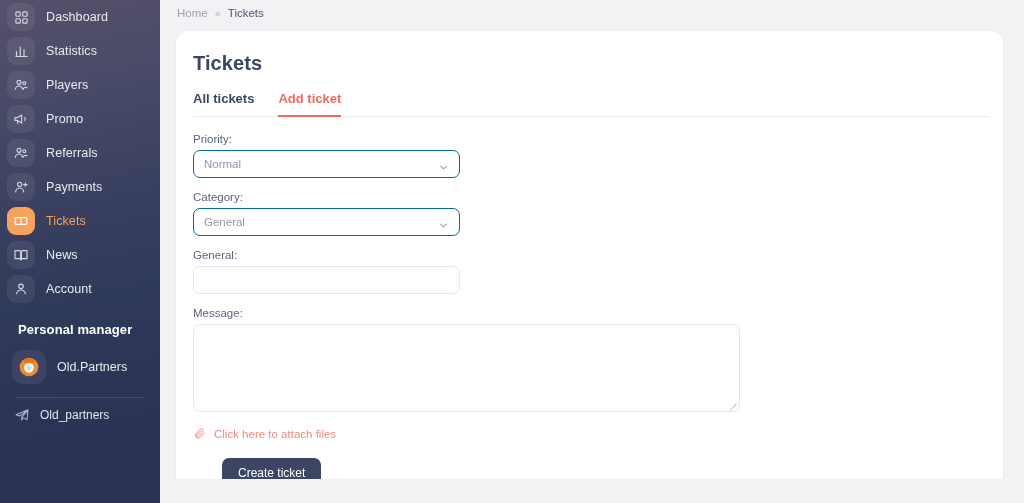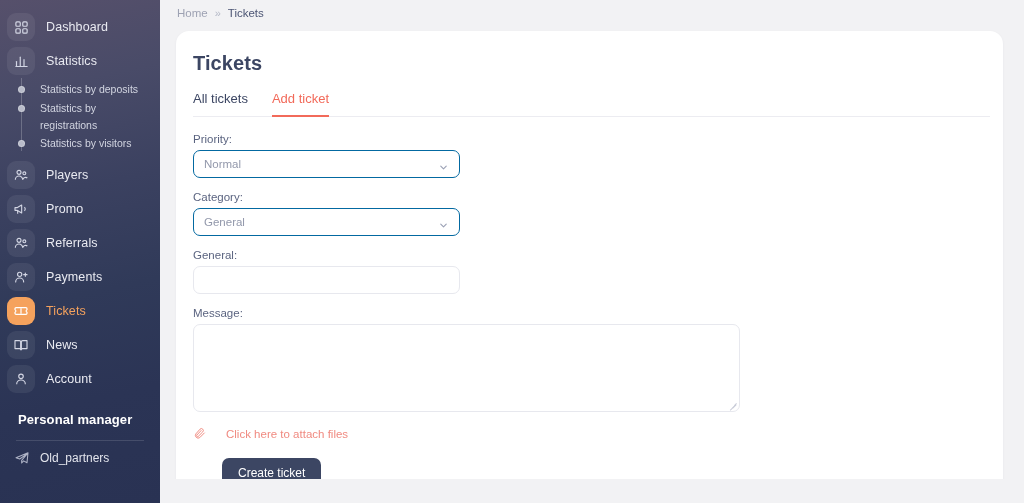--- a/index.html
+++ b/index.html
@@ -15,21 +15,21 @@
   
   .sidebar {
     position: relative;
     width: 160px;
     height: 503px;
     flex: 0 0 160px;
     background: linear-gradient(168deg, #56506b 0%, #494b68 18%, #3b4160 38%, #303a59 58%, #2b3455 78%, #293253 100%);
     overflow: hidden;
     color: #fff;
   }
-  .nav { padding-top: 10px; }
+  .nav { }
   .nav-item {
     display: flex; align-items: center;
     height: 34px;
     padding-left: 7px;
     gap: 11px;
     cursor: pointer;
     position: relative;
   }
   .nav-icon {
     width: 28px; height: 28px; flex: 0 0 28px;
@@ -156,21 +156,21 @@
   }
   .tabs {
     display: flex;
     gap: 24px;
     border-bottom: 1px solid #ececf1;
     width: 797px;
     padding-bottom: 0;
   }
   .tab {
     font-size: 13px;
-    font-weight: normal;
+    font-weight: bold;
     padding-bottom: 9px;
     cursor: pointer;
     color: #3c4663;
     border-bottom: 2px solid transparent;
     margin-bottom: -1px;
   }
   .tab.active { color: #f26a5a; border-bottom-color: #f26a5a; }
 
   .form { padding-top: 16px; }
   .field-label {
@@ -231,21 +231,21 @@
   }
   .ta-grip i {
     position: absolute;
     background: #c9ccd8;
     height: 1px;
     transform: rotate(-45deg);
     transform-origin: center;
   }
   .attach-row {
     display: flex; align-items: center;
-    gap: 20px;
+    gap: 8px;
     margin-top: 15px;
     cursor: pointer;
     width: fit-content;
   }
   .attach-label { font-size: 11.5px; color: #f08a80; }
   .attach-icon { color: #f08a80; display: flex; }
   .create-btn {
     margin-top: 18px;
     background: #3c4663;
     color: #ffffff;
@@ -285,35 +285,20 @@
           <svg width="15" height="15" viewBox="0 0 24 24" fill="none" stroke="currentColor" stroke-width="1.9" stroke-linecap="round">
             <path d="M4 20V12"></path>
               <path d="M10 20V5"></path>
               <path d="M16 20V9"></path>
               <path d="M3 20h18"></path>
           </svg>
         </span>
         <span class="nav-label">Statistics</span>
       </div>
 
-      <div class="submenu">
-        <span class="rail"></span>
-        <div class="sub-item">
-          <span class="dot"></span>
-          <span class="sub-label">Statistics by deposits</span>
-        </div>
-        <div class="sub-item">
-          <span class="dot"></span>
-          <span class="sub-label">Statistics by registrations</span>
-        </div>
-        <div class="sub-item">
-          <span class="dot"></span>
-          <span class="sub-label">Statistics by visitors</span>
-        </div>
-      </div>
 
       <div class="nav-item">
         <span class="nav-icon">
           <svg width="16" height="16" viewBox="0 0 24 24" fill="none" stroke="currentColor" stroke-width="1.7">
             <circle cx="9" cy="8" r="3"></circle>
               <path d="M3.5 19a5.5 5.5 0 0 1 11 0"></path>
             <circle cx="17" cy="9.5" r="2.2"></circle>
               <path d="M15 18.5a4 4 0 0 1 6.5-2"></path>
           </svg>
         </span>
@@ -381,20 +366,32 @@
             <circle cx="12" cy="8" r="3.4"></circle>
               <path d="M5.5 20a6.5 6.5 0 0 1 13 0"></path>
           </svg>
         </span>
         <span class="nav-label">Account</span>
       </div>
     </nav>
 
     <div class="personal-heading">Personal manager</div>
 
+    <div class="manager-row">
+      <span class="manager-avatar">
+        <svg width="26" height="26" viewBox="0 0 32 32">
+          <circle cx="16" cy="16" r="11.5" fill="#f08a2e"></circle>
+          <path d="M16 5.5c4 0 7 2.2 7 2.2l-1.6 3.2H10.6L9 7.7S12 5.5 16 5.5z" fill="#e2741c"></path>
+          <circle cx="16" cy="17" r="6" fill="#ffffff"></circle>
+          <path d="M16 12.4l4 3-4 6-4-6z" fill="#cfd8e6"></path>
+          <path d="M16 12.4l4 3h-8z" fill="#eef3f9"></path>
+        </svg>
+      </span>
+      <span class="manager-name">Old.Partners</span>
+    </div>
 
     <div class="divider"></div>
 
     <div class="contact-row">
       <span style="display:flex;color:#aeb3c6">
         <svg width="16" height="16" viewBox="0 0 24 24" fill="none" stroke="currentColor" stroke-width="1.6" stroke-linejoin="round">
           <path d="M21 4L3 11.5l5.5 2L20 5.5l-8.5 10v4l3-3.2L19.5 19 21 4z"></path>
         </svg>
       </span>
       <span class="contact-label">Old_partners</span>

